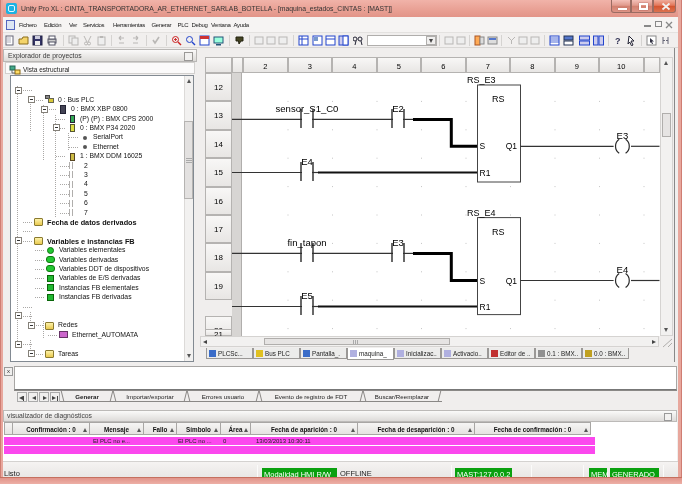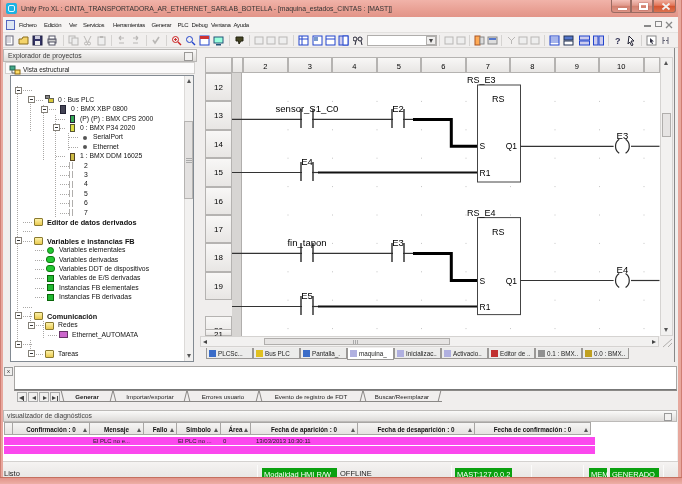--- a/index.html
+++ b/index.html
@@ -328,21 +328,21 @@
         <span style="position:absolute;left:73px;top:0.5px">5</span>
       </div>
 <div class="trow" style="top:123.1px">
         <span style="position:absolute;left:73px;top:0.5px">6</span>
       </div>
 <div class="trow" style="top:132.5px">
         <span style="position:absolute;left:73px;top:0.5px">7</span>
       </div>
 <div class="trow" style="top:141.9px">
         <span class="tico fold" style="left:23px"></span>
-        <span style="position:absolute;left:36px;top:0.5px"><b>Editor de datos derivados</b></span>
+        <span style="position:absolute;left:36px;top:0.5px"><b>Fecha de datos derivados</b></span>
       </div>
 <div class="trow" style="top:160.7px">
         <span class="tico fold" style="left:23px"></span>
         <span style="position:absolute;left:36px;top:0.5px"><b>Variables e instancias FB</b></span>
       </div>
 <div class="trow" style="top:170.1px">
         <span class="tico" style="left:36px;width:7px;height:7px;border-radius:50%;background:#22c832;border:1px solid #117711"></span>
         <span style="position:absolute;left:48px;top:0.5px">Variables elementales</span>
       </div>
 <div class="trow" style="top:179.5px">
@@ -357,24 +357,20 @@
         <span class="tico" style="left:36px;width:7px;height:7px;background:#22b832;border:1px solid #0a660a"></span>
         <span style="position:absolute;left:48px;top:0.5px">Variables de E/S derivadas</span>
       </div>
 <div class="trow" style="top:207.7px">
         <span class="tico" style="left:36px;width:7px;height:7px;background:#22b832;border:1px solid #0a660a"></span>
         <span style="position:absolute;left:48px;top:0.5px">Instancias FB elementales</span>
       </div>
 <div class="trow" style="top:217.1px">
         <span class="tico" style="left:36px;width:7px;height:7px;background:#22b832;border:1px solid #0a660a"></span>
         <span style="position:absolute;left:48px;top:0.5px">Instancias FB derivadas</span>
-      </div>
-<div class="trow" style="top:235.9px">
-        <span class="tico fold" style="left:23px"></span>
-        <span style="position:absolute;left:36px;top:0.5px"><b>Comunicación</b></span>
       </div>
 <div class="trow" style="top:245.3px">
         <span class="tico fold" style="left:34px"></span>
         <span style="position:absolute;left:47px;top:0.5px">Redes</span>
       </div>
 <div class="trow" style="top:254.7px">
         <span class="tico" style="left:48px;width:9px;height:7px;background:#c6c;border:1px solid #636"></span>
         <span style="position:absolute;left:61px;top:0.5px">Ethernet_AUTOMATA</span>
       </div>
 <div class="trow" style="top:273.5px">

